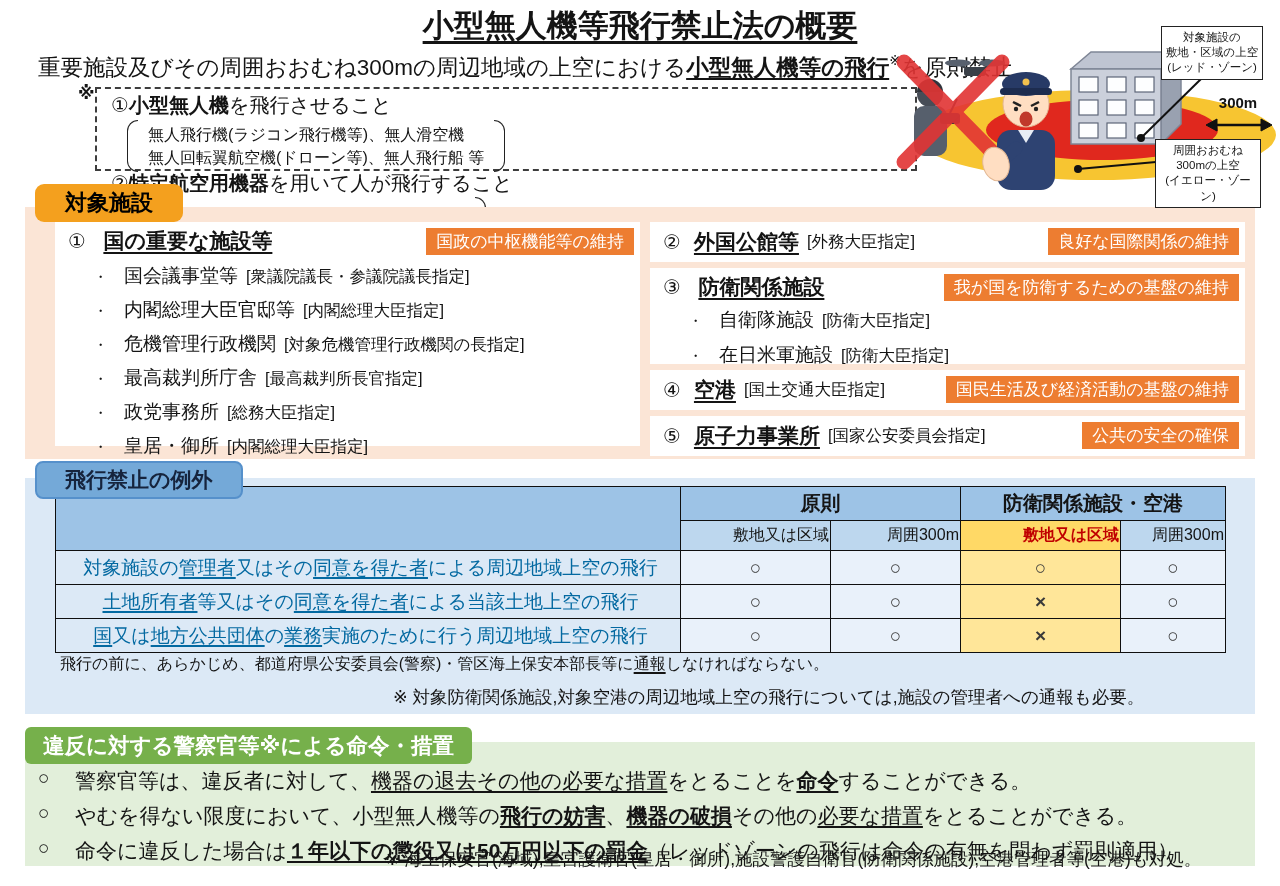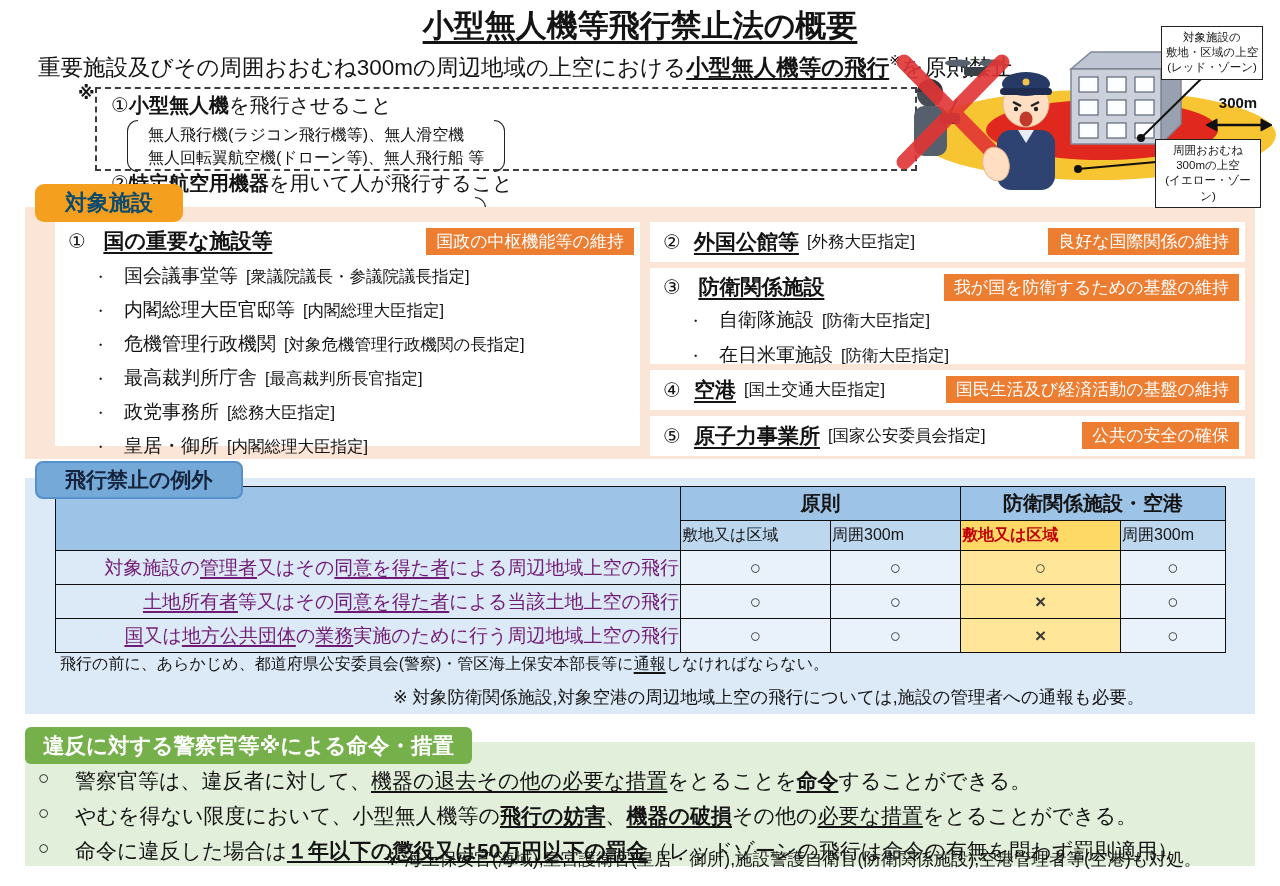--- a/index.html
+++ b/index.html
@@ -35,21 +35,21 @@
   #illu svg{position:absolute;left:0;top:0;}
   .callout{position:absolute;background:#fff;border:1.6px solid #222;text-align:center;
            font-size:11.5px;line-height:1.32;padding:3px 2px;z-index:3;}
   #callout-red{left:283px;top:14px;width:96px;}
   #callout-yellow{left:277px;top:127px;width:100px;}
   #dist-label{position:absolute;left:327px;top:82px;width:66px;font-size:15px;font-weight:700;
               text-align:center;z-index:3;}
 
   
   .sec-label{position:absolute;font-weight:700;white-space:nowrap;z-index:2;}
-  #fac-label{left:10px;top:-23px;background:#F4A01E;color:#0c4a6e;font-size:22px;padding:4px 30px;border-radius:9px;}
+  #fac-label{left:10px;top:-23px;background:#F4A01E;color:#000000;font-size:22px;padding:4px 30px;border-radius:9px;}
   #exc-label{left:10px;top:-17px;background:#74A9D8;border:2px solid #5590CB;color:#16243d;
              font-size:21px;padding:3px 28px;border-radius:8px;}
   #enf-label{left:0;top:-15px;background:#76B04B;color:#fff;font-size:21.5px;padding:4px 18px;border-radius:6px;}
 
   
   #facilities{position:absolute;left:25px;top:207px;width:1230px;height:252px;background:#FBE5D6;}
   .fac-box{position:absolute;background:#fff;}
   #fac-left{left:30px;top:15px;width:585px;height:224px;}
   #fac-r1{left:625px;top:15px;width:595px;height:40px;}
   #fac-r2{left:625px;top:61px;width:595px;height:96px;}
@@ -65,24 +65,24 @@
   .fac-items{margin:8px 0 0 38px;display:flex;flex-direction:column;gap:8px;font-size:19px;}
   #fac-r2 .fac-items{gap:9px;margin-top:6px;}
   .fac-dot{margin-right:16px;font-size:15px;}
 
   
   #exceptions{position:absolute;left:25px;top:478px;width:1230px;height:236px;background:#DCE9F6;}
   #exc-table{position:absolute;left:30px;top:8px;width:1170px;border-collapse:collapse;table-layout:fixed;}
   #exc-table td{border:1.8px solid #0f0f0f;overflow:hidden;white-space:nowrap;}
   #exc-table tr.h1 td{height:31px;background:#9DC3E6;font-weight:700;font-size:20px;text-align:center;}
   #exc-table td.corner{background:#D9E7F5;}
-  #exc-table tr.h2 td{height:27px;background:#BDD7EE;font-size:16px;text-align:left;}
+  #exc-table tr.h2 td{height:27px;background:#BDD7EE;font-size:16px;text-align:right;}
   #exc-table tr.h2 td.yh{background:#FFD966;color:#C00000;font-weight:700;}
   #exc-table tr.dr td{height:31px;background:#E9F1FA;text-align:center;font-size:19px;color:#3a3a3a;}
-  #exc-table tr.dr td.rl{background:#DCE9F6;text-align:right;font-size:19px;padding-left:6px;color:#701a75;}
+  #exc-table tr.dr td.rl{background:#DCE9F6;text-align:center;font-size:19px;padding-left:6px;color:#0369a1;}
   #exc-table tr.dr td.yc{background:#FFE699;}
   #exc-table td.cross{color:#C00000;font-weight:700;font-size:21px;}
   #exc-note1{position:absolute;left:35px;top:176px;font-size:16px;white-space:nowrap;}
   #exc-note2{position:absolute;left:368px;top:207px;font-size:17.5px;white-space:nowrap;}
 
   
   #enforcement{position:absolute;left:25px;top:742px;width:1230px;height:124px;background:#E2EFDA;}
   #enf-bullets{position:absolute;left:13px;top:25px;display:flex;flex-direction:column;gap:7px;
                font-size:21px;white-space:nowrap;}
   .enf-row{display:flex;}

